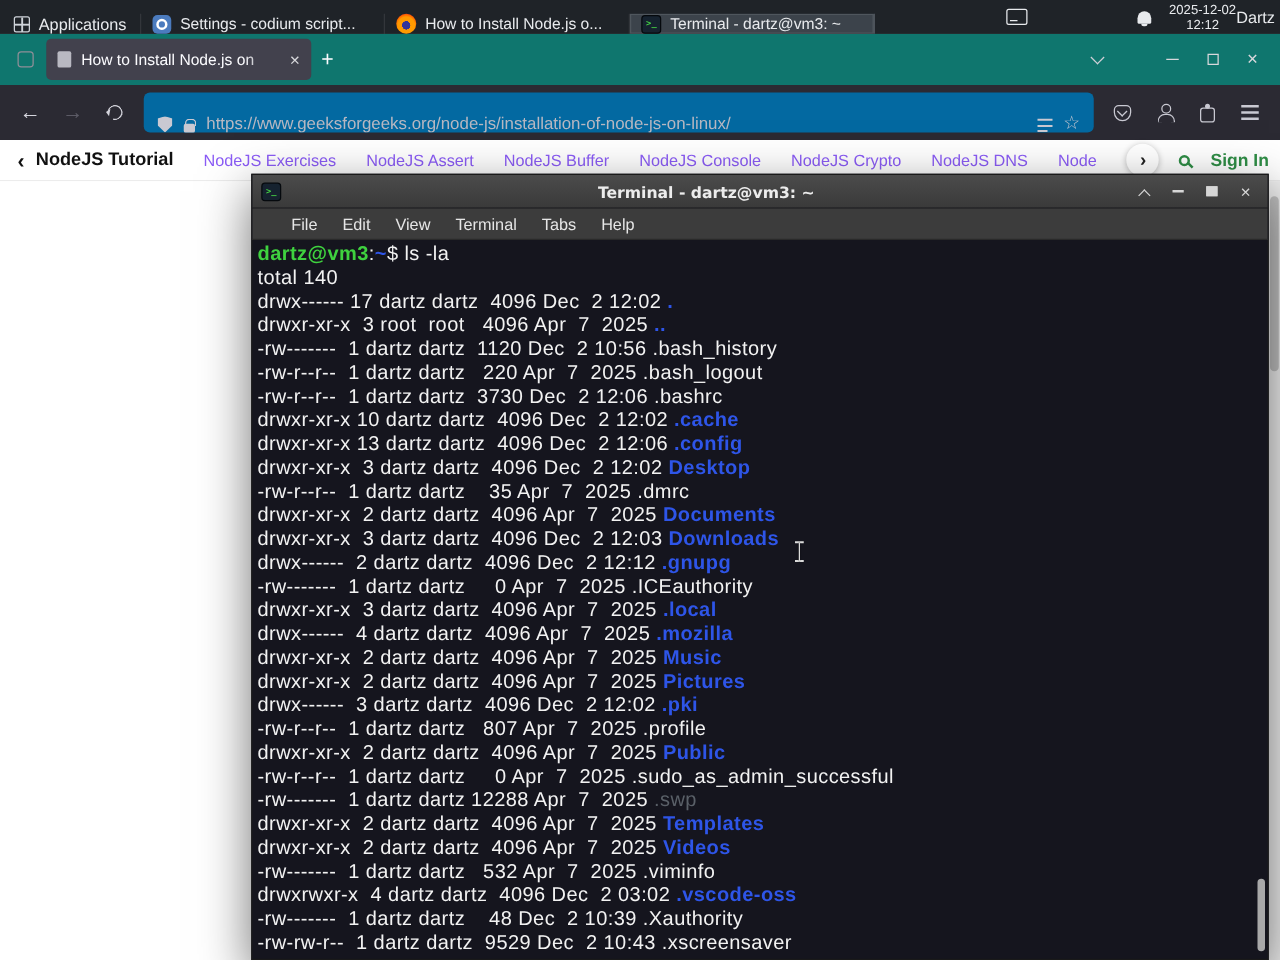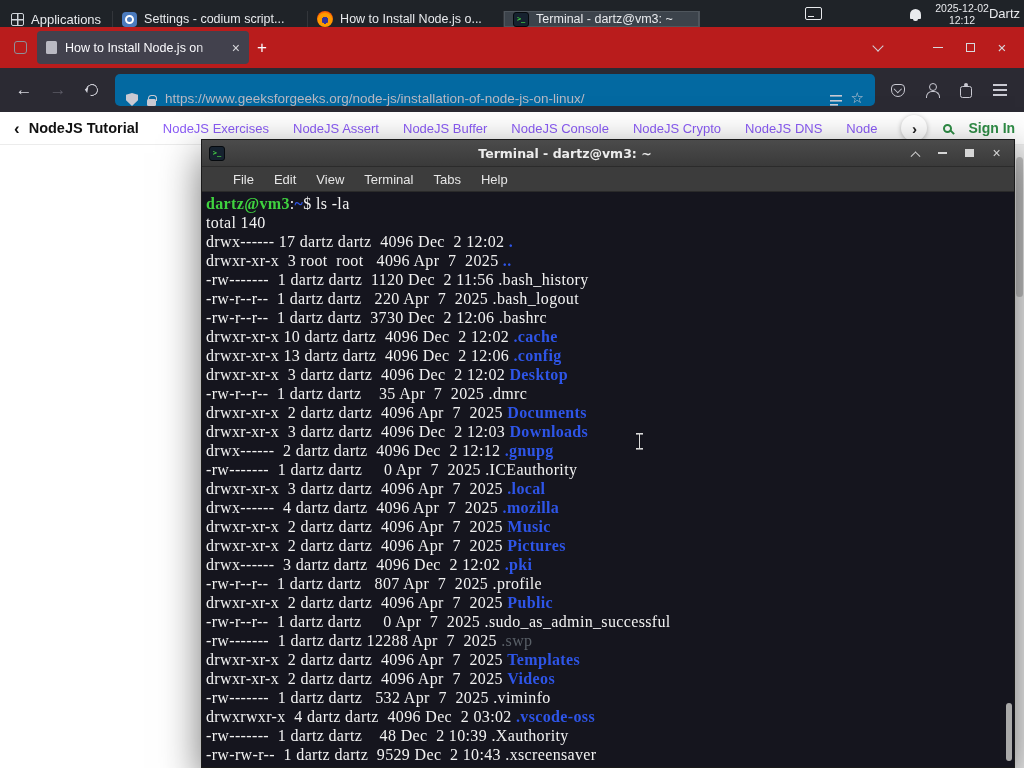--- a/index.html
+++ b/index.html
@@ -35,21 +35,21 @@
   .tray-icon::after { content:""; position:absolute; left:2px; bottom:2px; width:6px; height:1.5px; background:#e8eaed; }
   .bell-icon { align-self:center; width:11px; height:10px; background:#e8eaed;
                border-radius:6px 6px 1px 1px; position:relative; margin-right:14px; }
   .bell-icon::after { content:""; position:absolute; left:3px; bottom:-2.5px; width:5px; height:2px;
                       background:#e8eaed; border-radius:0 0 2px 2px; }
   .clock { align-self:center; text-align:center; font-size:10.5px; line-height:12px; }
   .user-menu { align-self:center; font-size:13px; padding-right:4px; white-space:nowrap; }
 
   
   .browser { position:absolute; top:27px; left:0; width:1024px; height:741px; background:#fff; z-index:10; }
-  .tabbar { height:41px; background:#b91c1c; display:flex; align-items:center; padding:0 6px; }
+  .tabbar { height:41px; background:#0f766e; display:flex; align-items:center; padding:0 6px; }
   .ffview { width:13px; height:13px; border:1.6px solid #8f8f98; border-radius:3px; margin:0 10px 0 8px; }
   .tab { width:212px; height:33px; background:#42414d; border-radius:4px; display:flex;
          align-items:center; gap:8px; padding:0 9px; color:#fbfbfe; }
   .favicon { flex:none; width:11px; height:13px; background:#b9b9c2; border-radius:1.5px; }
   .tab-title { flex:1; font-size:12.5px; white-space:nowrap; overflow:hidden;
                mask-image:linear-gradient(90deg,#000 82%,transparent); -webkit-mask-image:linear-gradient(90deg,#000 82%,transparent); }
   .tab-close { font-size:14px; color:#d8d8dc; line-height:1; }
   .newtab { margin-left:8px; color:#fbfbfe; font-size:17px; background:none; border:none; line-height:1; }
   .tab-spacer { flex:1; }
   .chev-down { width:8px; height:8px; border-right:1.8px solid #d0d0d8; border-bottom:1.8px solid #d0d0d8;
@@ -129,21 +129,21 @@
   .tb-btn { width:21px; height:20px; display:flex; align-items:center; justify-content:center;
             color:#d6d6d6; font-size:14px; }
   .tb-btn .chev-up { width:7px; height:7px; border-top:1.8px solid #d6d6d6; border-left:1.8px solid #d6d6d6;
             transform:rotate(45deg) translate(2px,2px); }
   .tb-btn .bar { width:9px; height:1.6px; background:#d6d6d6; }
   .tb-btn .sq { width:9px; height:8px; border:1.6px solid #d6d6d6; background:#d6d6d6; }
   .menubar { height:25px; flex:none; background:#3c3c3c; border-bottom:1px solid #2a2a2a;
              display:flex; align-items:center; padding:0 21px; }
   .menu-item { padding:0 10px; font-size:13px; color:#e6e6e6; }
   .term-body { flex:1; position:relative; overflow:hidden; padding:2px 4px 0 4px;
-               font-family:Liberation Serif, serif; font-size:16px; line-height:19px;
+               font-family:Liberation Sans, sans-serif; font-size:16px; line-height:19px;
                letter-spacing:0.35px; }
   .t-line { white-space:pre; }
   .t-w { color:#f2f2f2; }
   .t-g { color:#3fd23f; font-weight:bold; }
   .t-b { color:#2e55e8; font-weight:bold; }
   .t-d { color:#5a6068; }
   .term-thumb { position:absolute; right:2px; bottom:6px; width:6px; height:58px;
                 background:#a9a9a9; border-radius:3px; }
   .ibeam { position:absolute; left:433px; top:241px; width:9px; height:17px;
      background:
@@ -284,21 +284,21 @@
       <span class="menu-item">Terminal</span>
       <span class="menu-item">Tabs</span>
       <span class="menu-item">Help</span>
     </nav>
     <div class="term-body">
       <div>
           <div class="t-line"><span class="t-g">dartz@vm3</span><span class="t-w">:</span><span class="t-b">~</span><span class="t-w">$ ls -la</span></div>
           <div class="t-line"><span class="t-w">total 140</span></div>
           <div class="t-line"><span class="t-w">drwx------ 17 dartz dartz  4096 Dec  2 12:02 </span><span class="t-b">.</span></div>
           <div class="t-line"><span class="t-w">drwxr-xr-x  3 root  root   4096 Apr  7  2025 </span><span class="t-b">..</span></div>
-          <div class="t-line"><span class="t-w">-rw-------  1 dartz dartz  1120 Dec  2 11:56 </span><span class="t-w">.bash_history</span></div>
+          <div class="t-line"><span class="t-w">-rw-------  1 dartz dartz  1120 Dec  2 10:56 </span><span class="t-w">.bash_history</span></div>
           <div class="t-line"><span class="t-w">-rw-r--r--  1 dartz dartz   220 Apr  7  2025 </span><span class="t-w">.bash_logout</span></div>
           <div class="t-line"><span class="t-w">-rw-r--r--  1 dartz dartz  3730 Dec  2 12:06 </span><span class="t-w">.bashrc</span></div>
           <div class="t-line"><span class="t-w">drwxr-xr-x 10 dartz dartz  4096 Dec  2 12:02 </span><span class="t-b">.cache</span></div>
           <div class="t-line"><span class="t-w">drwxr-xr-x 13 dartz dartz  4096 Dec  2 12:06 </span><span class="t-b">.config</span></div>
           <div class="t-line"><span class="t-w">drwxr-xr-x  3 dartz dartz  4096 Dec  2 12:02 </span><span class="t-b">Desktop</span></div>
           <div class="t-line"><span class="t-w">-rw-r--r--  1 dartz dartz    35 Apr  7  2025 </span><span class="t-w">.dmrc</span></div>
           <div class="t-line"><span class="t-w">drwxr-xr-x  2 dartz dartz  4096 Apr  7  2025 </span><span class="t-b">Documents</span></div>
           <div class="t-line"><span class="t-w">drwxr-xr-x  3 dartz dartz  4096 Dec  2 12:03 </span><span class="t-b">Downloads</span></div>
           <div class="t-line"><span class="t-w">drwx------  2 dartz dartz  4096 Dec  2 12:12 </span><span class="t-b">.gnupg</span></div>
           <div class="t-line"><span class="t-w">-rw-------  1 dartz dartz     0 Apr  7  2025 </span><span class="t-w">.ICEauthority</span></div>

